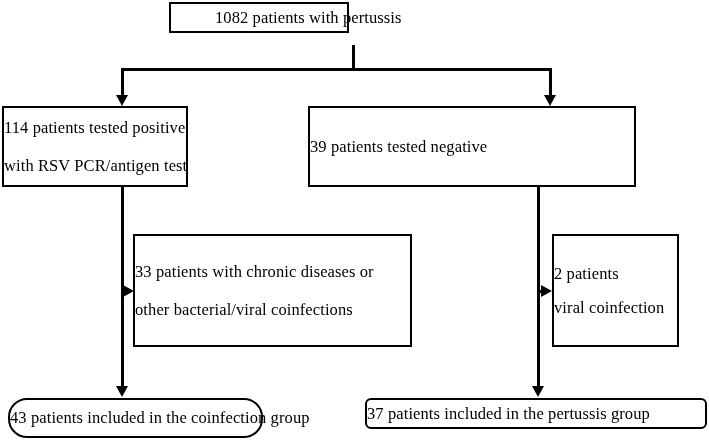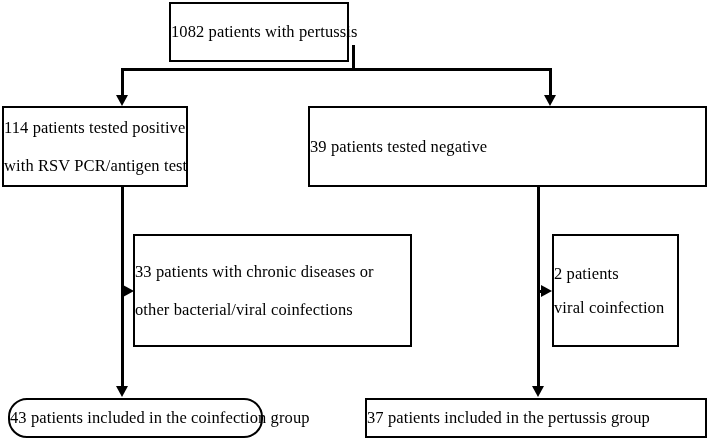--- a/index.html
+++ b/index.html
@@ -42,45 +42,45 @@
   }
   .box.multi .line + .line {
     margin-top: 20px;
   }
   .box.multi3 .line + .line {
     margin-top: 16px;
   }
 
   
   #box-top {
-    left: 169px; top: 2px; width: 180px; height: 60px;
+    left: 169px; top: 2px; width: 180px; height: 31px; padding-left: 44px;
   }
   
   #box-pos {
     left: 2px; top: 106px; width: 186px; height: 81px;
   }
   
   #box-neg {
-    left: 308px; top: 106px; width: 399px; height: 81px; gap: 24px;
+    left: 308px; top: 106px; width: 328px; height: 81px; gap: 24px;
   }
   
   #box-excl-left {
     left: 133px; top: 234px; width: 279px; height: 113px;
   }
   
   #box-excl-right {
     left: 552px; top: 234px; width: 127px; height: 113px;
   }
   
   #box-bottom-left {
     left: 8px; top: 398px; width: 255px; height: 40px; border-radius: 19px;
   }
   
   #box-bottom-right {
-    left: 365px; top: 398px; width: 342px; height: 40px;
+    left: 365px; top: 398px; width: 342px; height: 31px; border-radius: 6px;
   }
 
   
   .conn {
     position: absolute;
     background: #000000;
     z-index: 1;
   }
   .vline { width: 3px; }
   .hline { height: 3px; }

